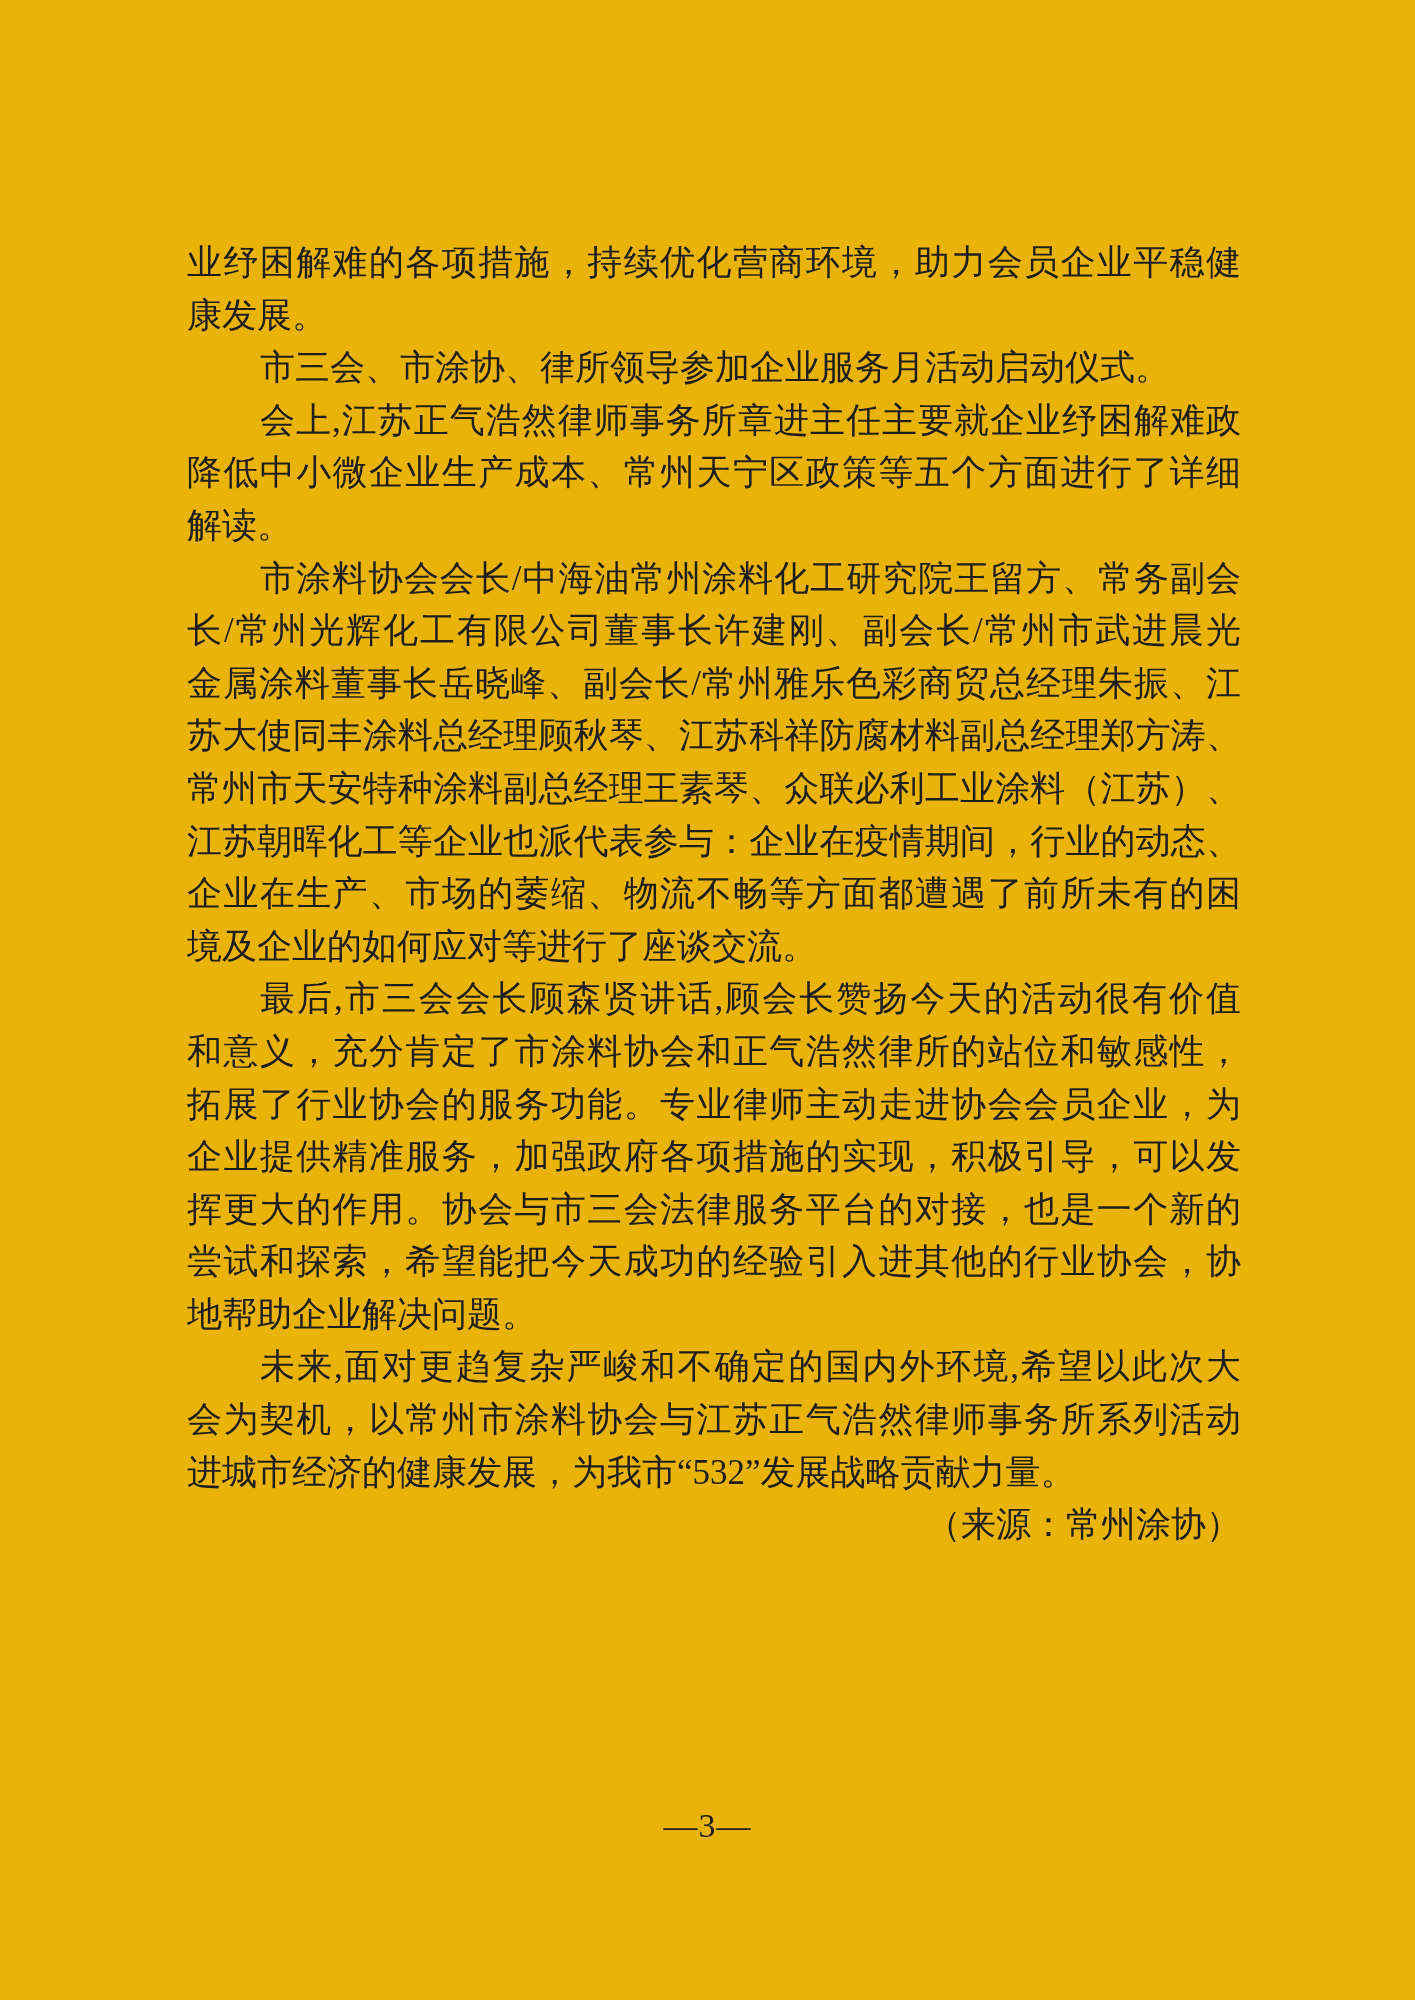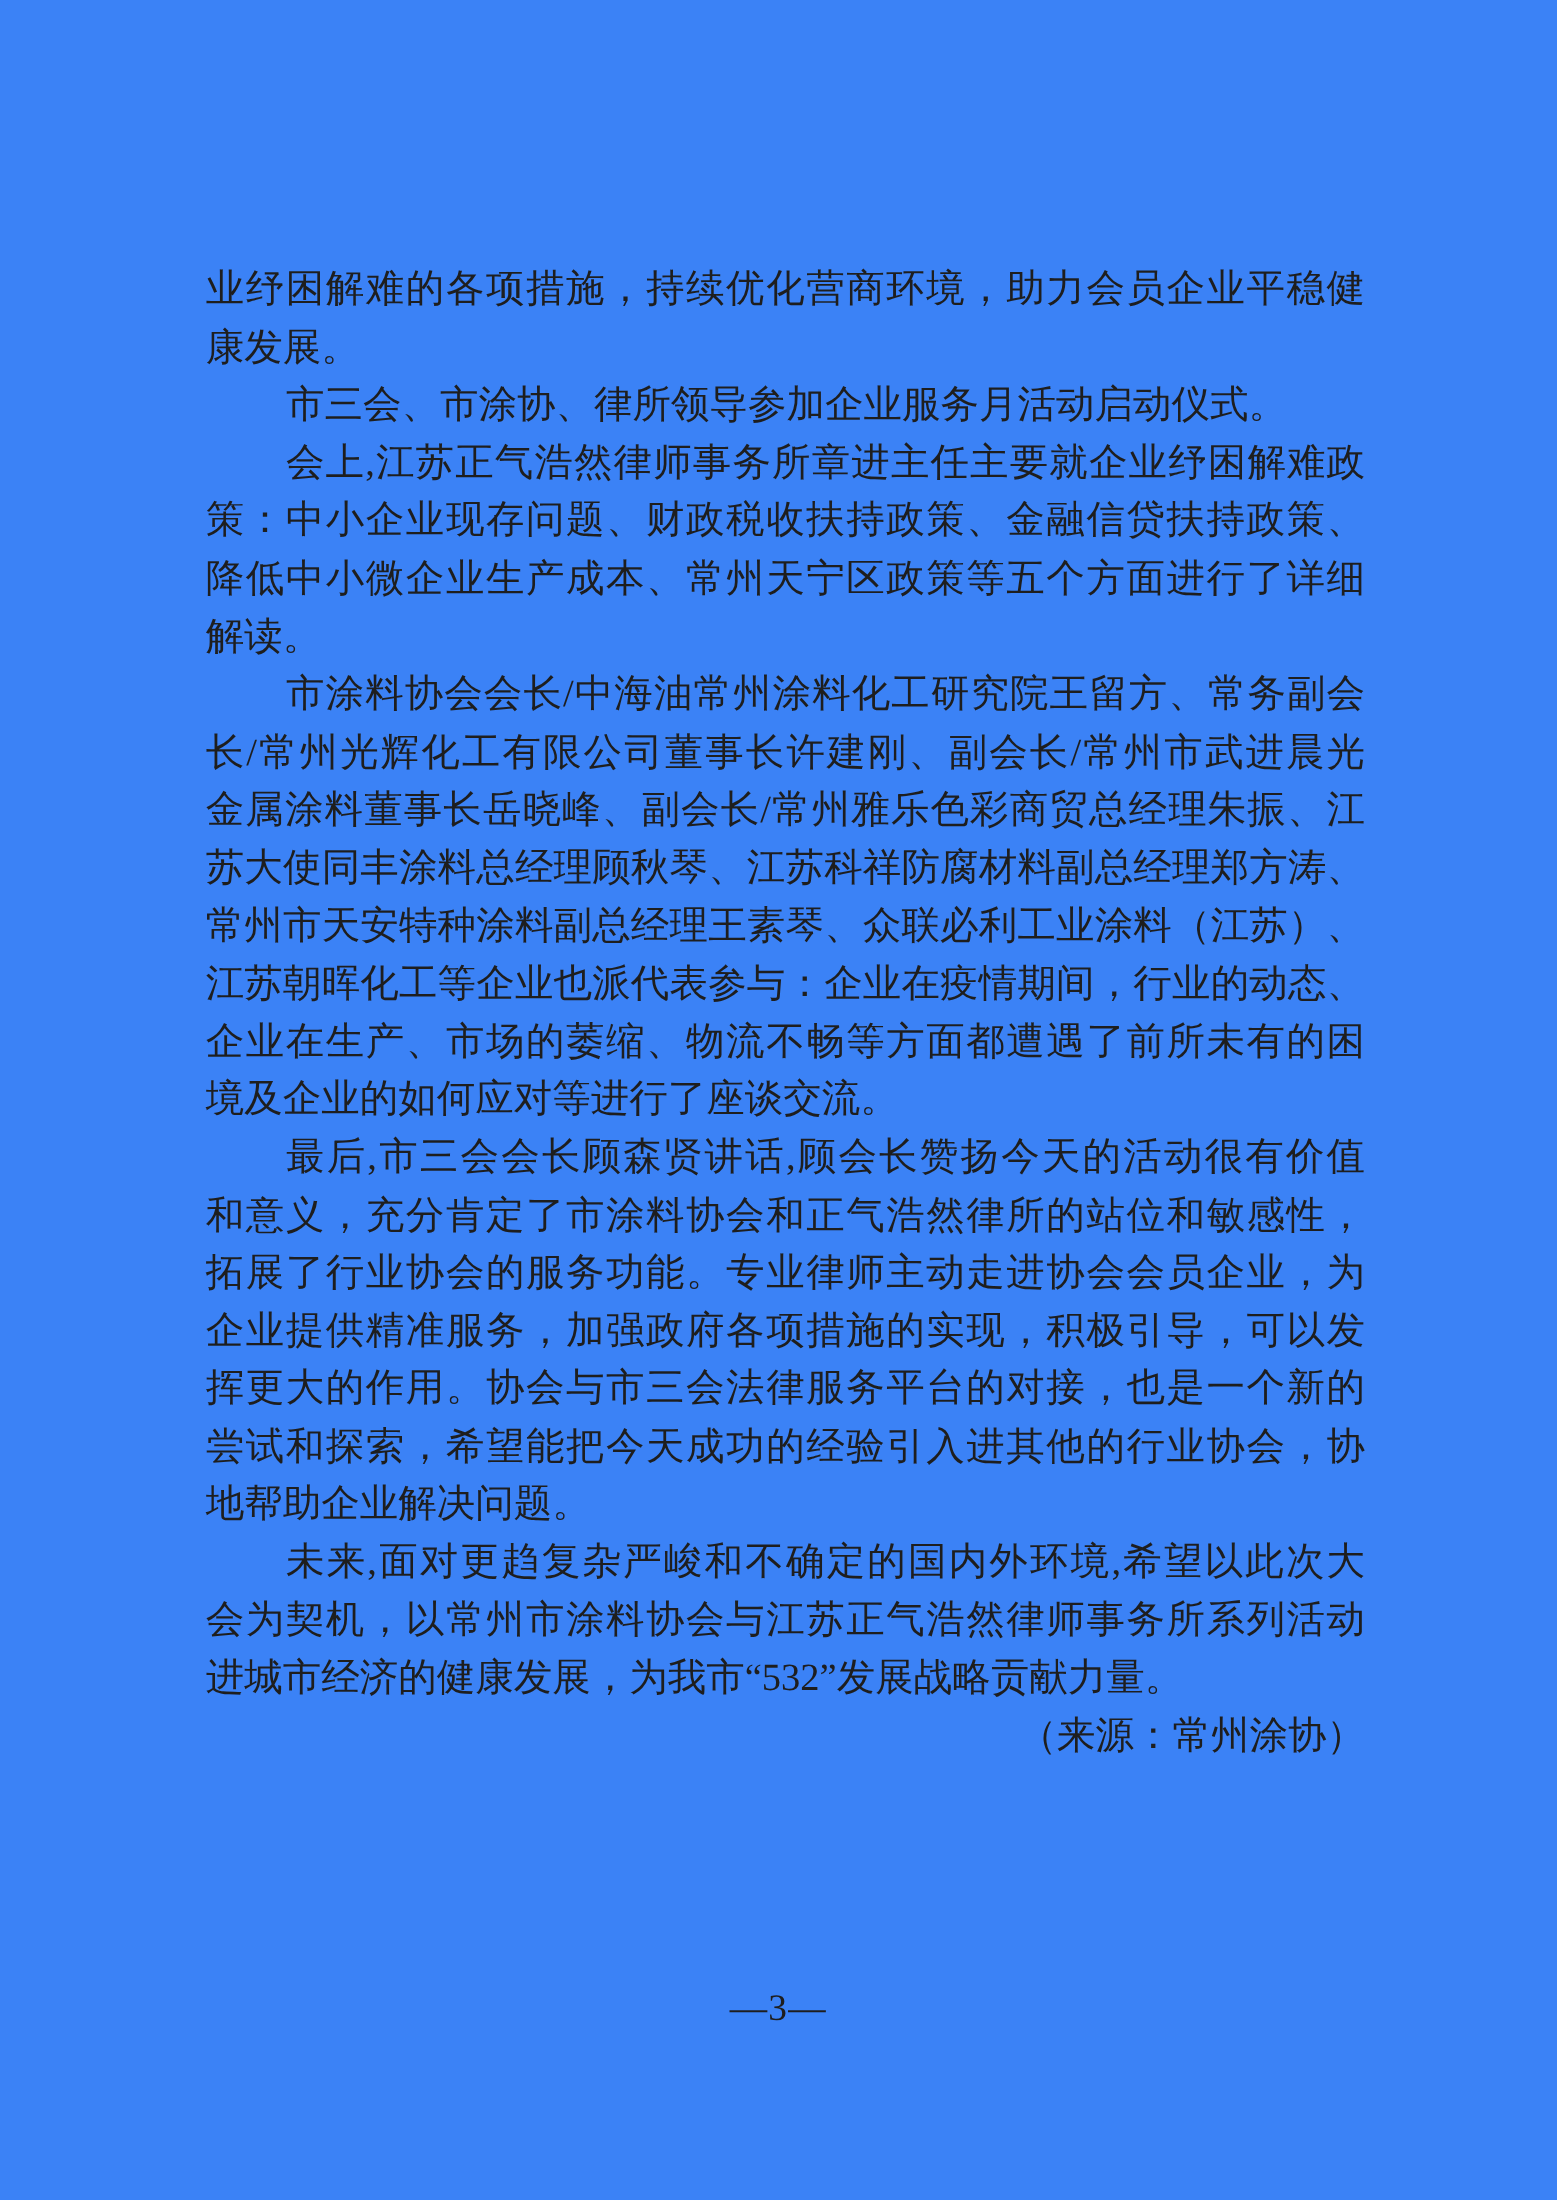--- a/index.html
+++ b/index.html
@@ -48,29 +48,28 @@
     text-align: center;
     font-size: 34px;
     line-height: 40px;
     color: #1e1e1e;
     letter-spacing: 1px;
   }
 </style>
 </head>
 <body>
 
-<div class="page" style="background: #3b82f6; color: rgb(30, 30, 30);">
+<div class="page" style="background: #eab308; color: rgb(30, 30, 30);">
 
   <main class="text-block">
 
   <p class="line fill">业纾困解难的各项措施，持续优化营商环境，助力会员企业平稳健</p>
       <p class="line end">康发展。</p>
       <p class="line end indent">市三会、市涂协、律所领导参加企业服务月活动启动仪式。</p>
       <p class="line fill indent">会上,江苏正气浩然律师事务所章进主任主要就企业纾困解难政</p>
-      <p class="line fill">策：中小企业现存问题、财政税收扶持政策、金融信贷扶持政策、</p>
       <p class="line fill">降低中小微企业生产成本、常州天宁区政策等五个方面进行了详细</p>
       <p class="line end">解读。</p>
       <p class="line fill indent">市涂料协会会长/中海油常州涂料化工研究院王留方、常务副会</p>
       <p class="line fill">长/常州光辉化工有限公司董事长许建刚、副会长/常州市武进晨光</p>
       <p class="line fill">金属涂料董事长岳晓峰、副会长/常州雅乐色彩商贸总经理朱振、江</p>
       <p class="line fill">苏大使同丰涂料总经理顾秋琴、江苏科祥防腐材料副总经理郑方涛、</p>
       <p class="line fill">常州市天安特种涂料副总经理王素琴、众联必利工业涂料（江苏）、</p>
       <p class="line fill">江苏朝晖化工等企业也派代表参与：企业在疫情期间，行业的动态、</p>
       <p class="line fill">企业在生产、市场的萎缩、物流不畅等方面都遭遇了前所未有的困</p>
       <p class="line end">境及企业的如何应对等进行了座谈交流。</p>

